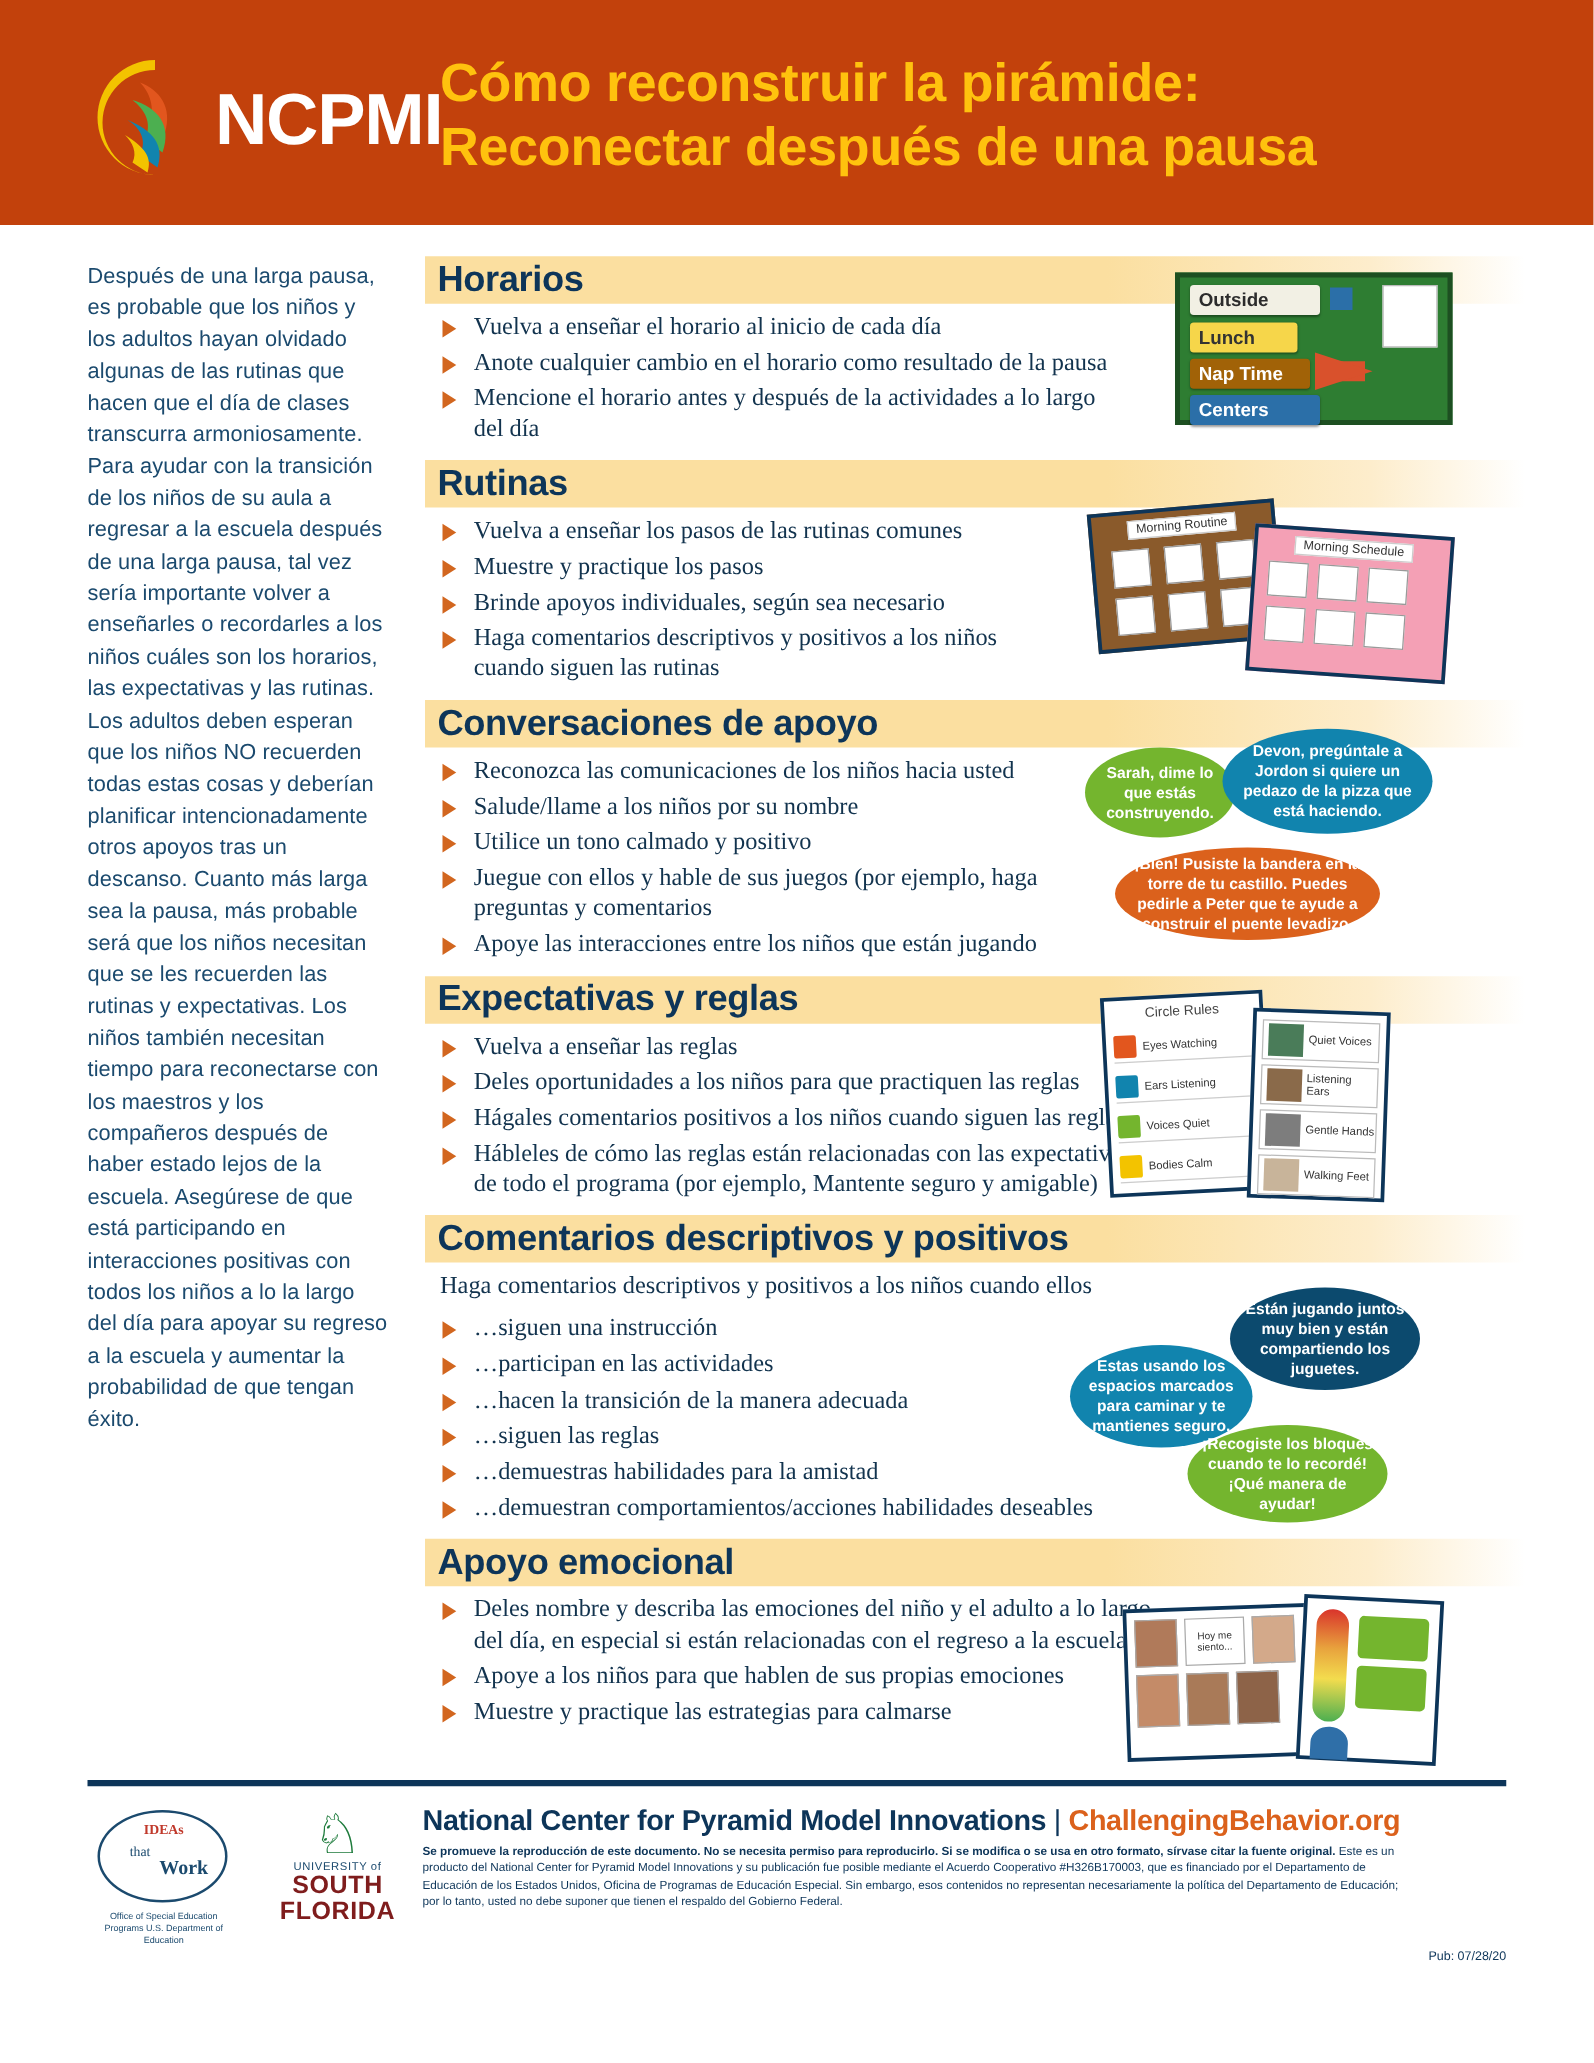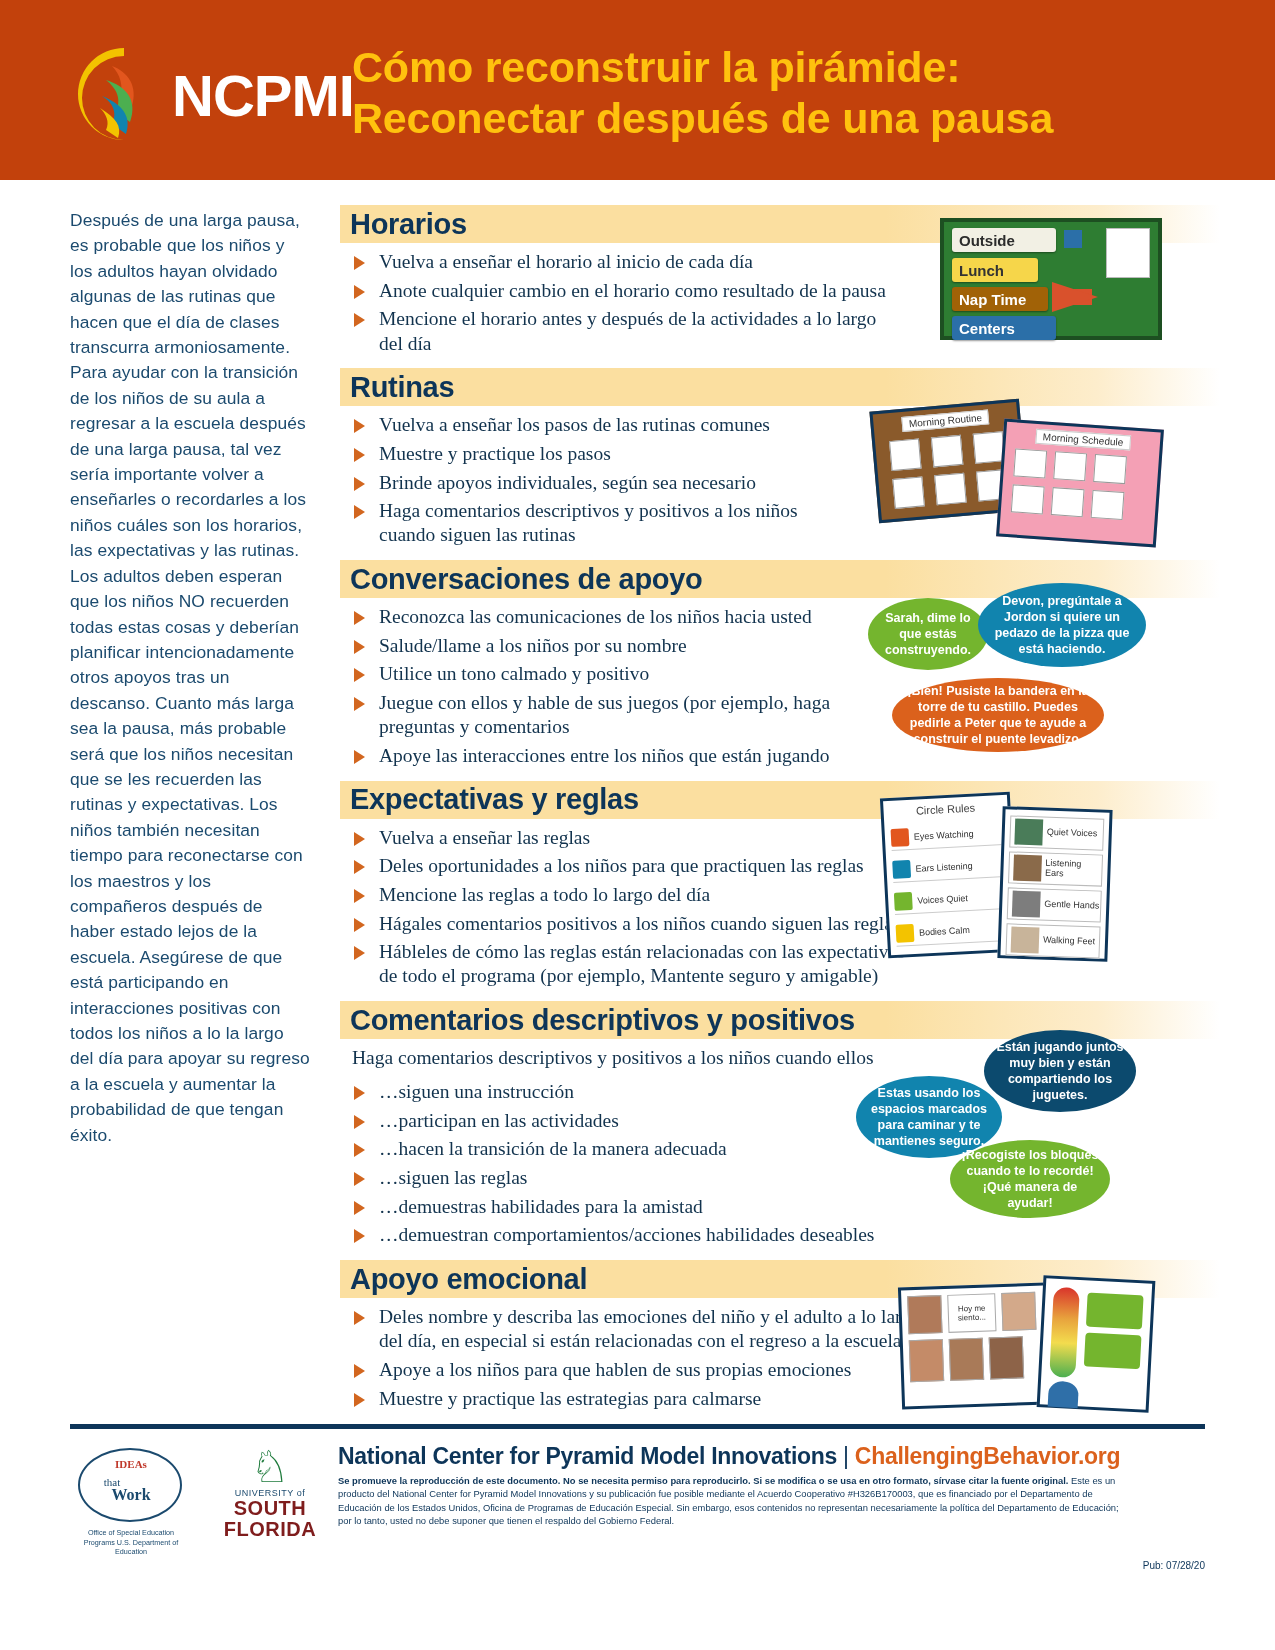--- a/index.html
+++ b/index.html
@@ -226,21 +226,21 @@
   .idea-logo {
     position: absolute; left: 72px; top: 1448px; width: 118px; height: 110px;
     text-align: center;
   }
   .idea-circ {
     position: absolute; left: 6px; top: 0; width: 104px; height: 74px;
     border: 2px solid #1b4a6e; border-radius: 50%;
   }
   .idea-t1 { position:absolute; left:0; top: 10px; width:100%; color:#C0392B; font-weight:bold; font-size:11px; font-family:"Liberation Serif",serif;}
   .idea-t2 { position:absolute; left:10px; top: 28px; width:60px; color:#1b4a6e; font-size:11px; font-family:"Liberation Serif",serif;}
-  .idea-t3 { position:absolute; left:24px; top: 38px; width:70px; color:#1b4a6e; font-weight:bold; font-size:16px; font-family:"Liberation Serif",serif;}
+  .idea-t3 { position:absolute; left:40px; top: 38px; width:70px; color:#1b4a6e; font-weight:bold; font-size:16px; font-family:"Liberation Serif",serif;}
   .idea-sub { position:absolute; left:0; top: 80px; width:100%; color:#1b4a6e; font-size:7.2px; line-height:1.35;}
 
   .usf-logo { position: absolute; left: 210px; top: 1448px; width: 120px; text-align: center; }
   .usf-bull { font-size: 44px; color: #1E7B3C; line-height: 0.9; font-family: "Liberation Serif", serif;}
   .usf-t1 { color:#1b4a6e; font-size: 9px; letter-spacing:0.5px; font-family:"Liberation Sans",sans-serif;}
   .usf-t2 { color:#7f1d1d; font-size: 20px; font-weight:bold; letter-spacing:0.5px; line-height:1.05; font-family:"Liberation Sans",sans-serif;}
 
   .foot-title {
     position: absolute; left: 338px; top: 1443px;
     font-size: 23px; font-weight: bold; color: #0d3559;
@@ -365,24 +365,20 @@
         <div class="bullet">
             <span class="tri"></span>
             <span class="btext">Vuelva a enseñar las reglas</span>
           </div>
         <div class="bullet">
             <span class="tri"></span>
             <span class="btext">Deles oportunidades a los niños para que practiquen las reglas</span>
           </div>
         <div class="bullet">
             <span class="tri"></span>
-            <span class="btext">Mencione las reglas a todo lo largo del día</span>
-          </div>
-        <div class="bullet">
-            <span class="tri"></span>
             <span class="btext">Hágales comentarios positivos a los niños cuando siguen las reglas</span>
           </div>
         <div class="bullet">
             <span class="tri"></span>
             <span class="btext" style="max-width:540px">Hábleles de cómo las reglas están relacionadas con las expectativas de todo el programa  (por ejemplo, Mantente seguro y amigable)</span>
           </div>
       </div>
     </div>
 
     <div class="section">

